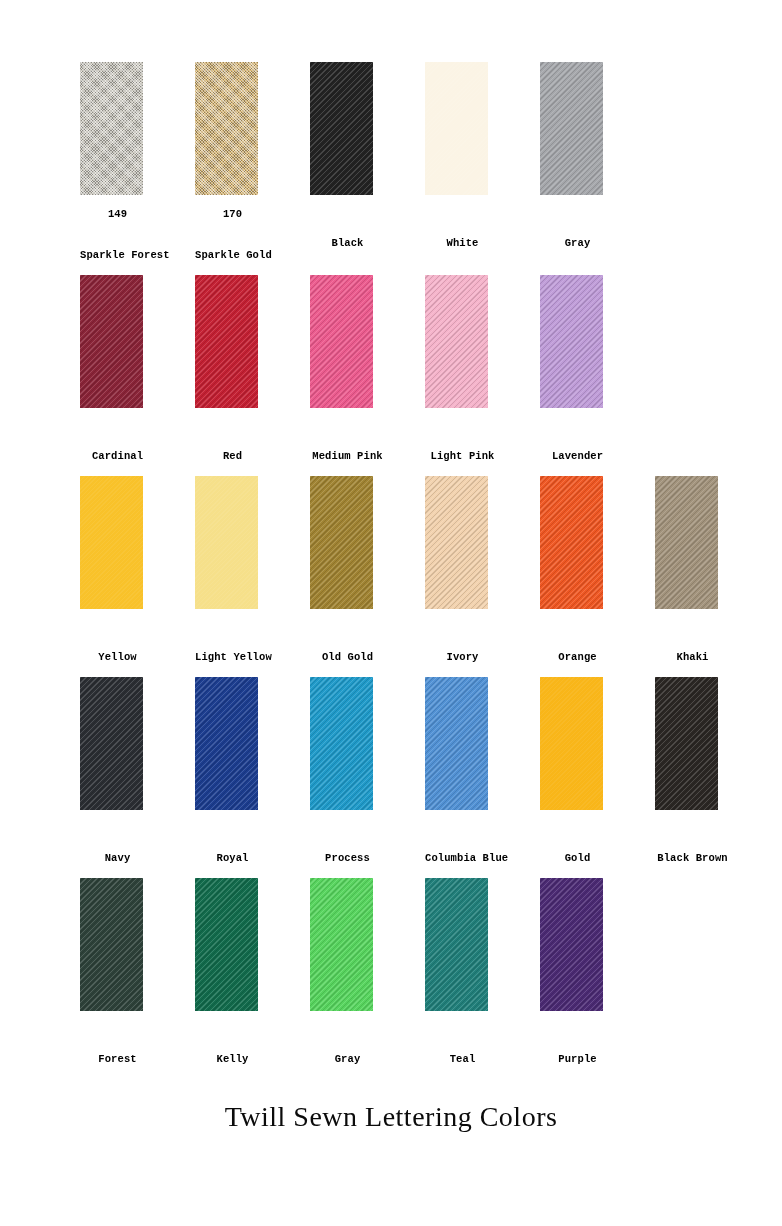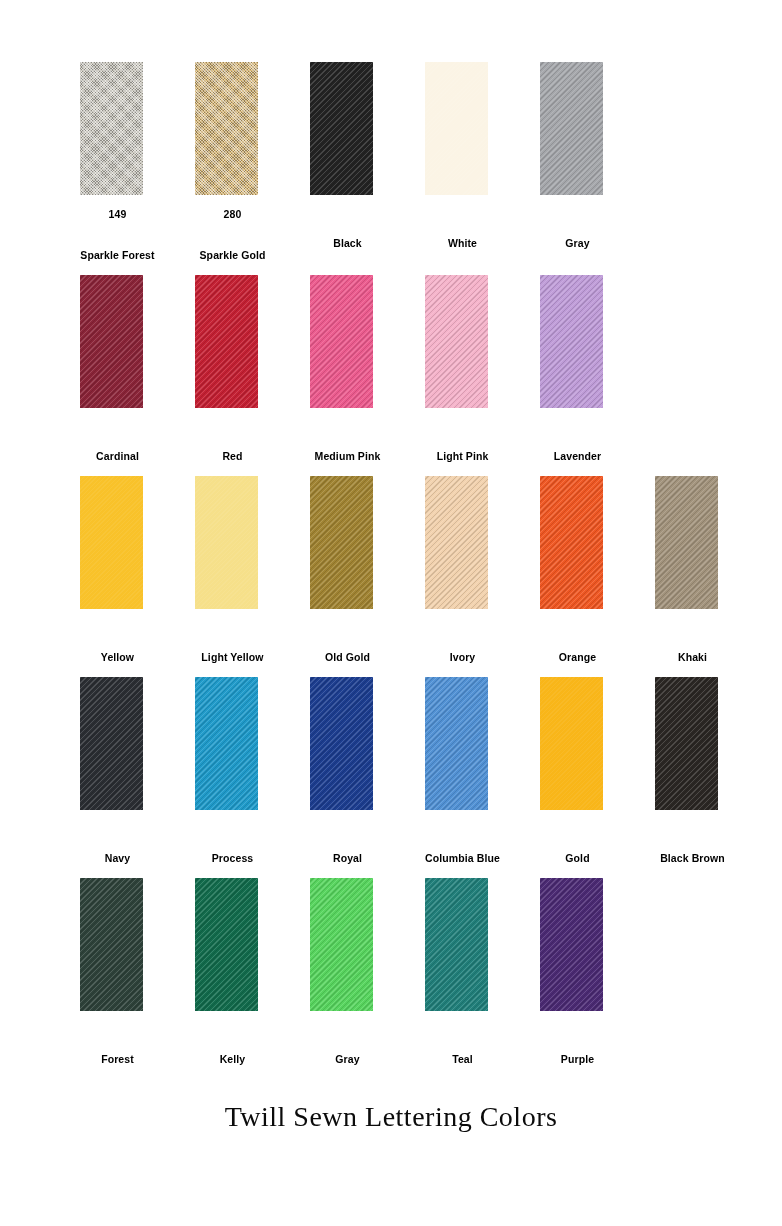--- a/index.html
+++ b/index.html
@@ -79,21 +79,21 @@
         rgba(255,255,255,0.06) 0px,
         rgba(255,255,255,0.06) 1px,
         rgba(0,0,0,0.00) 1px,
         rgba(0,0,0,0.00) 3px);
   }
 
   .swatch-label {
     width: 75px;
     margin-top: 13px;
     text-align: center;
-    font-family: Liberation Sans, sans-serif;
+    font-family: Liberation Mono, monospace;
     font-size: 10.5px;
     font-weight: bold;
     line-height: 12px;
     color: #000000;
     letter-spacing: 0.1px;
   }
   .swatch-code {
     display: block;
   }
   .swatch-name {
@@ -127,21 +127,21 @@
           <div class="swatch-label">
             <span class="swatch-code">149</span>
             <span class="swatch-name">Sparkle Forest</span>
           </div>
         </div>
         <div class="swatch-cell">
           <div class="swatch-chip sparkle" style="background-color: rgb(217, 184, 119);">
             <div class="weave"></div>
           </div>
           <div class="swatch-label">
-            <span class="swatch-code">280</span>
+            <span class="swatch-code">170</span>
             <span class="swatch-name">Sparkle Gold</span>
           </div>
         </div>
         <div class="swatch-cell">
           <div class="swatch-chip " style="background-color: rgb(35, 35, 35);">
             <div class="weave"></div>
           </div>
           <div class="swatch-label">
             <span class="swatch-name">Black</span>
           </div>
@@ -261,33 +261,33 @@
       <div class="swatch-row">
         <div class="swatch-cell">
           <div class="swatch-chip " style="background-color: rgb(43, 46, 51);">
             <div class="weave"></div>
           </div>
           <div class="swatch-label">
             <span class="swatch-name">Navy</span>
           </div>
         </div>
         <div class="swatch-cell">
+          <div class="swatch-chip " style="background-color: rgb(28, 61, 143);">
+            <div class="weave"></div>
+          </div>
+          <div class="swatch-label">
+            <span class="swatch-name">Royal</span>
+          </div>
+        </div>
+        <div class="swatch-cell">
           <div class="swatch-chip " style="background-color: rgb(31, 154, 201);">
             <div class="weave"></div>
           </div>
           <div class="swatch-label">
             <span class="swatch-name">Process</span>
-          </div>
-        </div>
-        <div class="swatch-cell">
-          <div class="swatch-chip " style="background-color: rgb(28, 61, 143);">
-            <div class="weave"></div>
-          </div>
-          <div class="swatch-label">
-            <span class="swatch-name">Royal</span>
           </div>
         </div>
         <div class="swatch-cell">
           <div class="swatch-chip " style="background-color: rgb(81, 145, 212);">
             <div class="weave"></div>
           </div>
           <div class="swatch-label">
             <span class="swatch-name">Columbia Blue</span>
           </div>
         </div>

